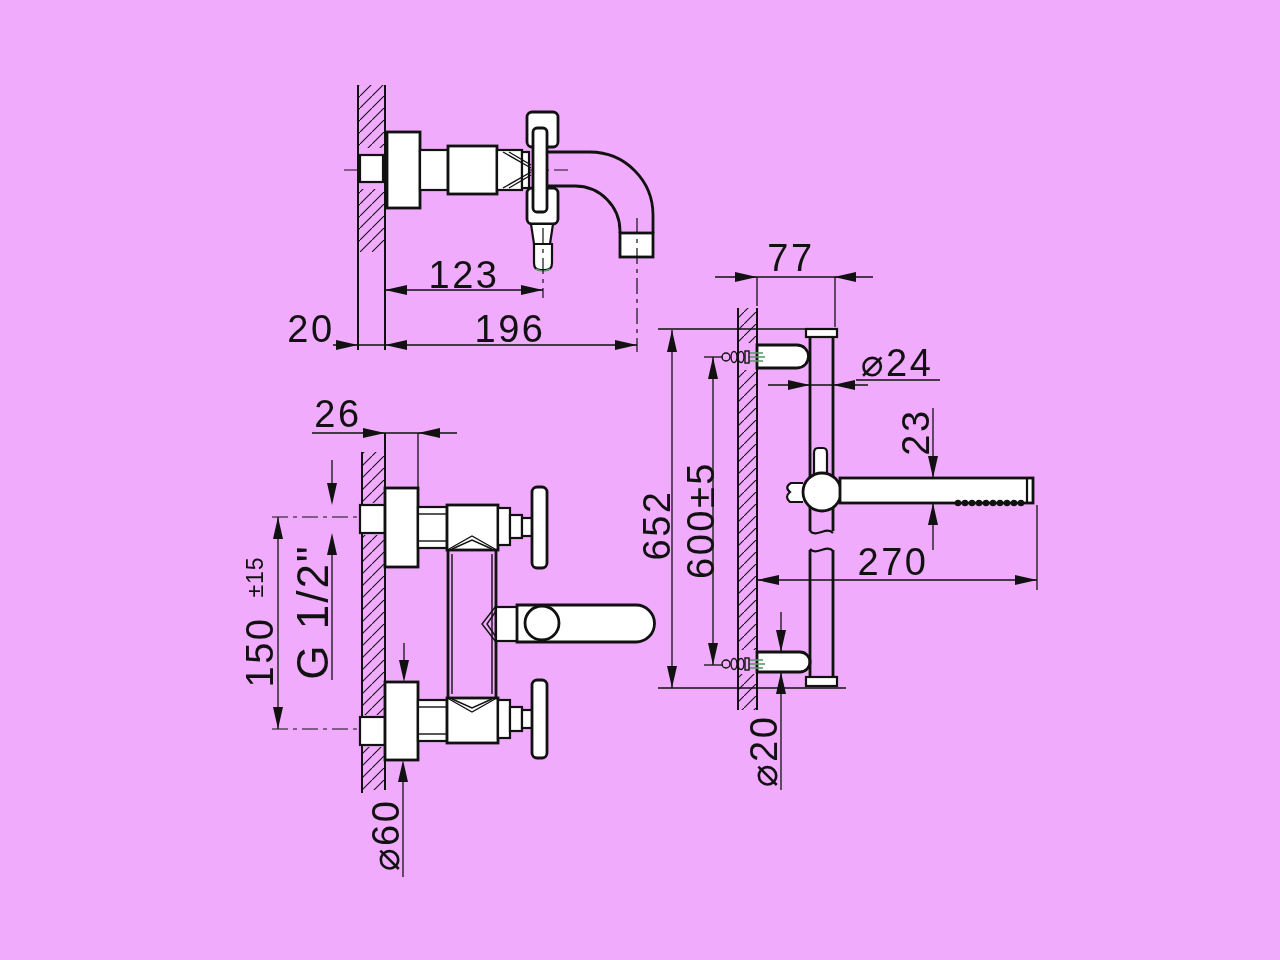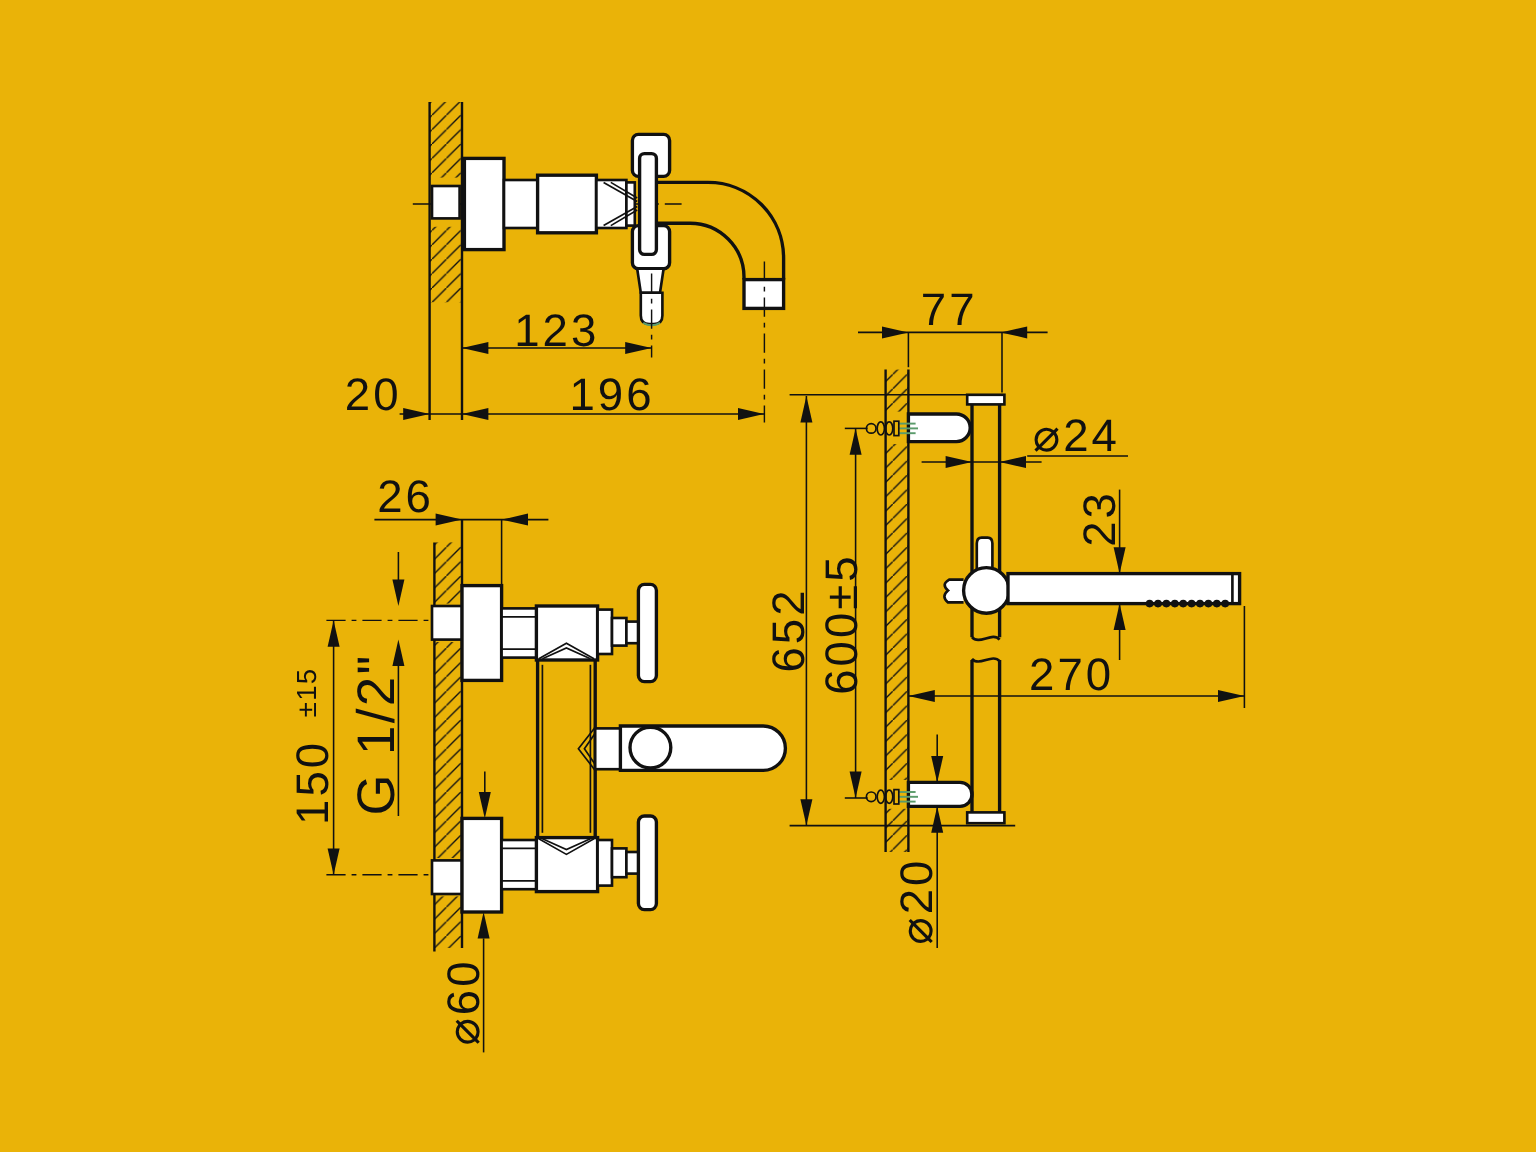--- a/index.html
+++ b/index.html
@@ -1,16 +1,16 @@
 <!DOCTYPE html>
 <html><head>
 <meta charset="utf-8">
 <style>
   html,body{margin:0;padding:0;background:#ffffff;}
-  #stage{position:relative;width:1280px;height:960px;background:#eab308;overflow:hidden;}
+  #stage{position:relative;width:1280px;height:960px;background:#f0abfc;overflow:hidden;}
   svg{display:block;}
   text{font-family:"Liberation Sans","DejaVu Sans",sans-serif;fill:#111;}
   .dim{font-size:38px;letter-spacing:2.5px;}
   .dimsup{font-size:23px;letter-spacing:1px;}
   .dimbig{font-size:44px;letter-spacing:2px;}
   .outline{fill:none;stroke:#111;stroke-width:2.8;}
   .outline-f{fill:#fff;stroke:#111;stroke-width:2.8;}
   .med{fill:#fff;stroke:#111;stroke-width:2.2;}
   .medl{fill:none;stroke:#111;stroke-width:2.2;}
   .thin{fill:none;stroke:#111;stroke-width:1.4;}

